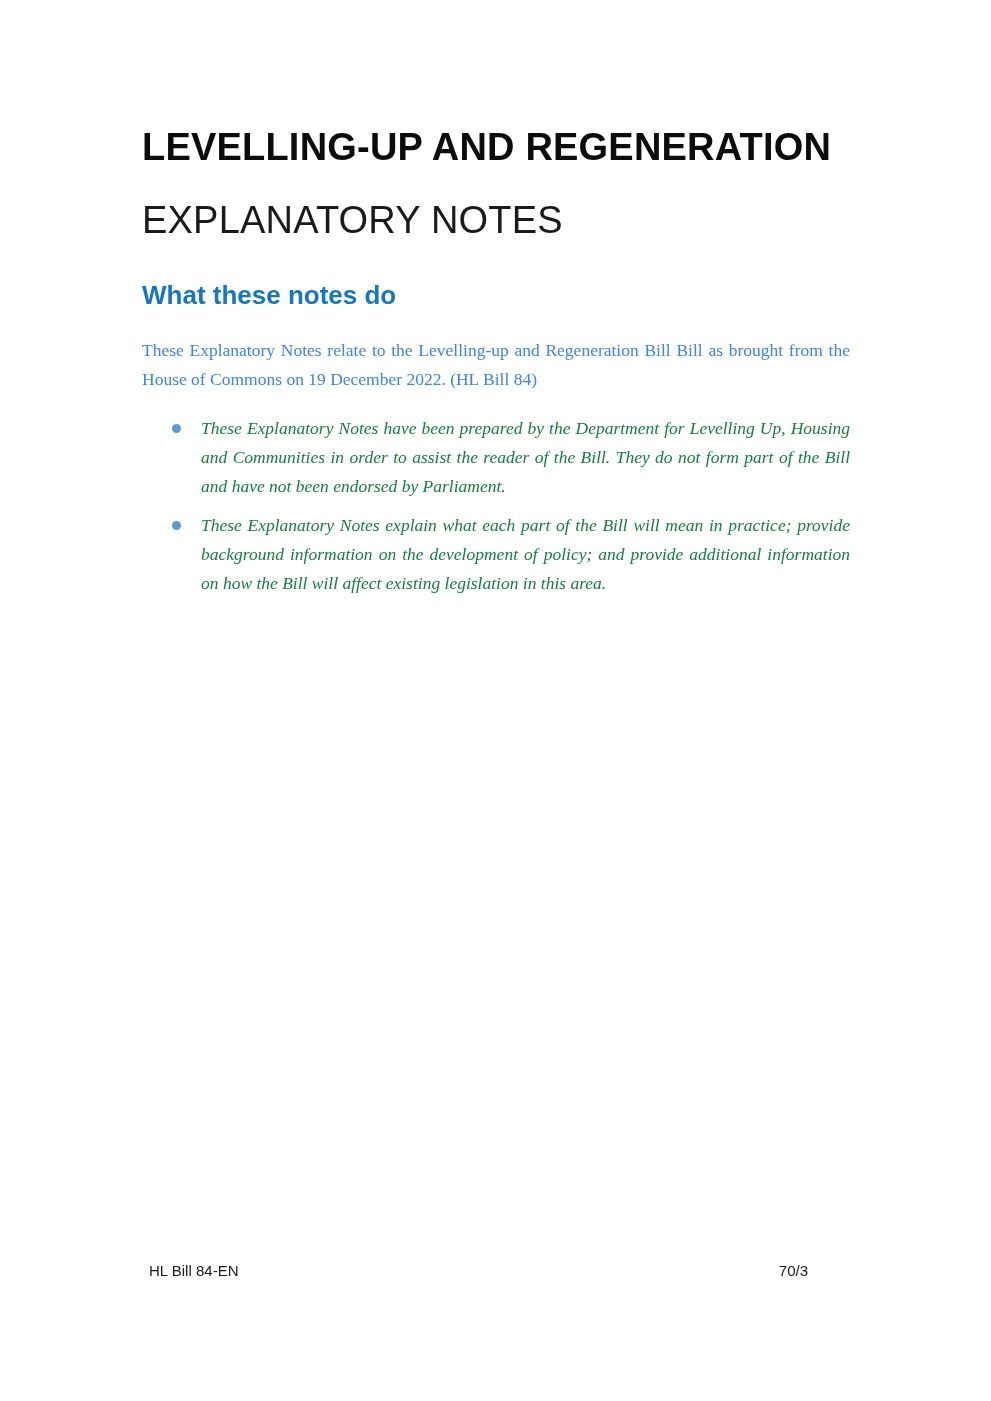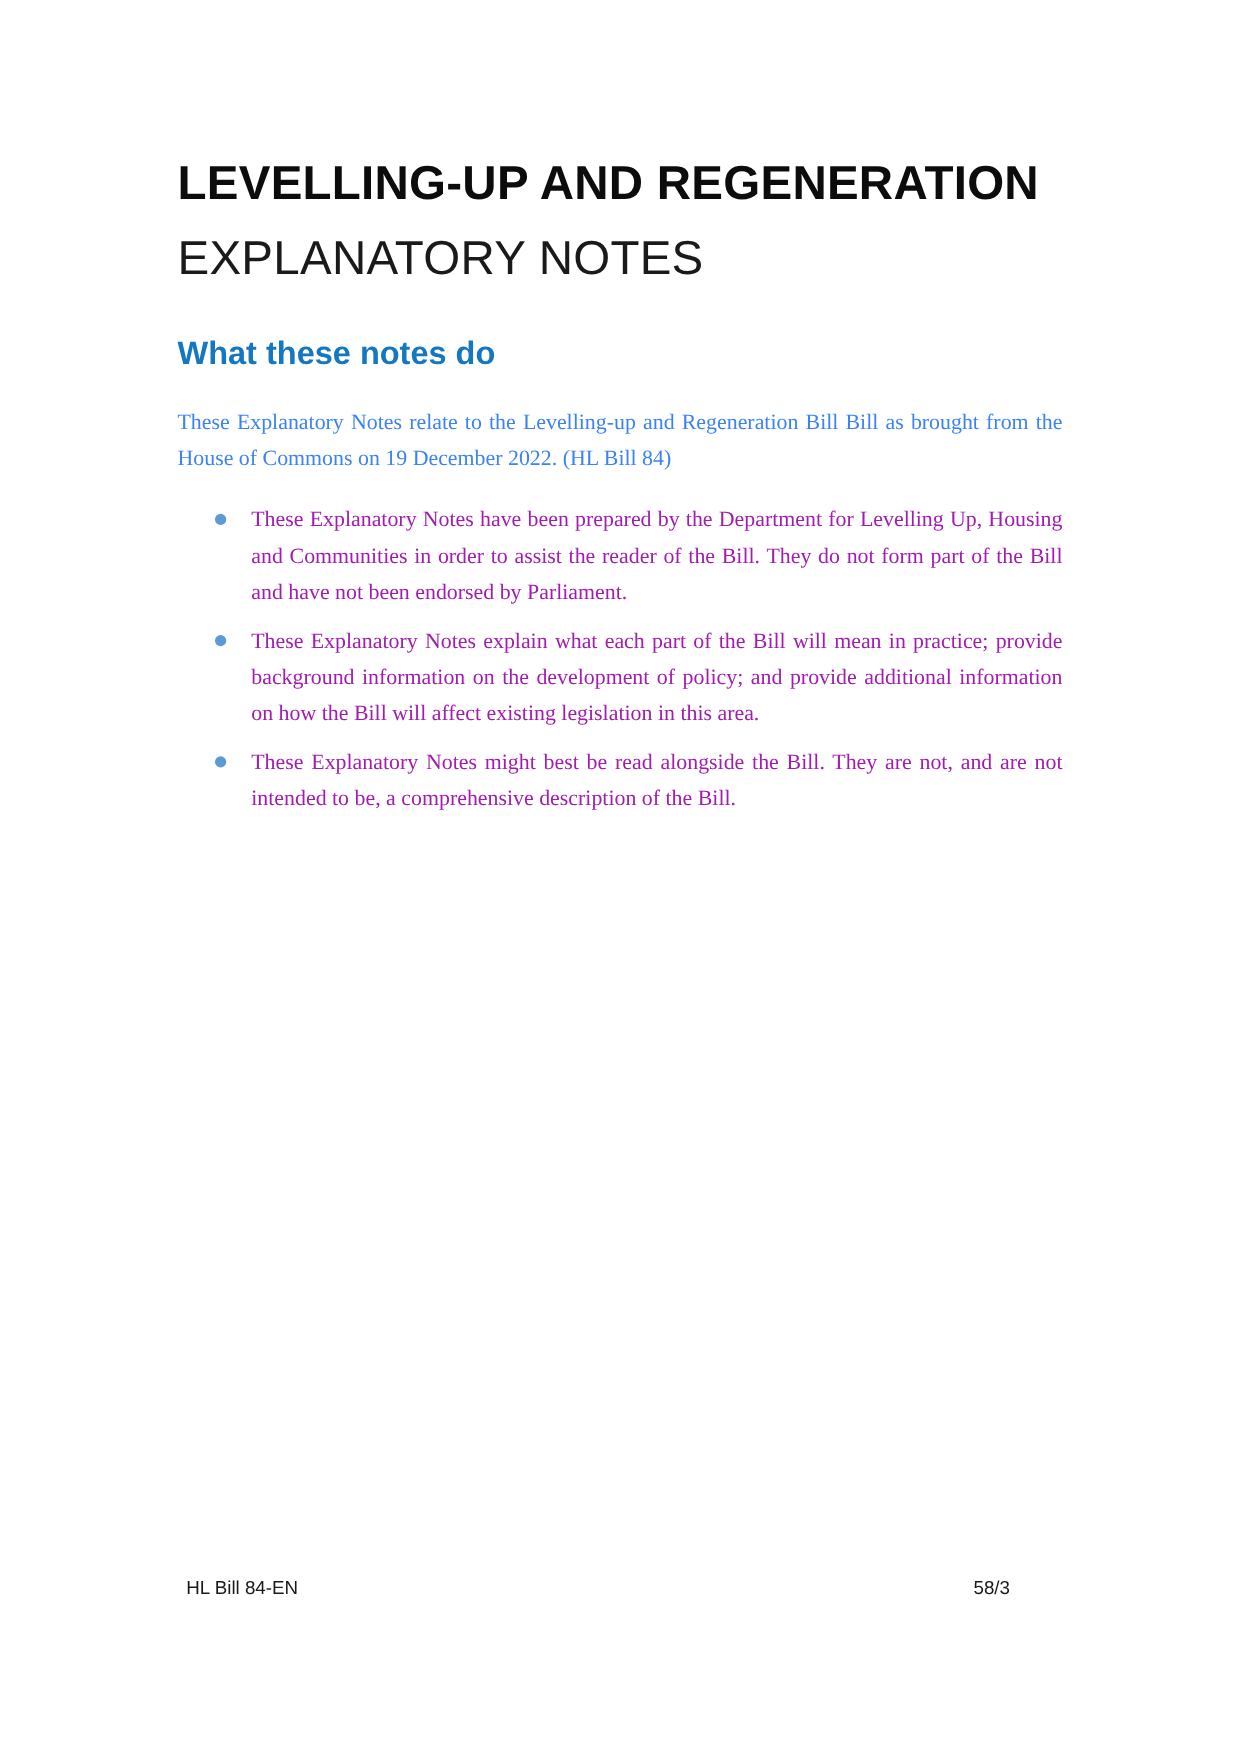--- a/index.html
+++ b/index.html
@@ -25,21 +25,21 @@
       color: #0c0c0c;
       letter-spacing: 0.2px;
     }
     .doc-title span { display: block; }
     .doc-subtitle {
       font-family: "Liberation Sans", sans-serif;
       font-weight: 400;
       font-size: 38px;
       line-height: 48px;
       color: #1a1a1a;
-      margin-top: 11px;
+      margin-top: 24px;
       letter-spacing: 0.2px;
     }
     .section-heading {
       font-family: "Liberation Sans", sans-serif;
       font-weight: 700;
       font-size: 26px;
       line-height: 34px;
       color: #1577c0;
       margin-top: 34px;
     }
@@ -54,21 +54,22 @@
       list-style: none;
       margin-top: 20px;
     }
     .bullet-item {
       position: relative;
       padding-left: 59px;
       margin-bottom: 10px;
       font-size: 17.5px;
       line-height: 29px;
       text-align: justify;
-      color: #a21caf;
+      color: #15803d;
+      font-style: italic;
     }
     .bullet-dot {
       position: absolute;
       left: 30px;
       top: 10px;
       width: 9px;
       height: 9px;
       border-radius: 50%;
       background: #5b9bd5;
     }
@@ -104,25 +105,21 @@
 
     <ul class="bullet-list">
       <li class="bullet-item">
         <span class="bullet-dot"></span>
         <span>These Explanatory Notes have been prepared by the Department for Levelling Up, Housing and Communities in order to assist the reader of the Bill. They do not form part of the Bill and have not been endorsed by Parliament.</span>
       </li>
       <li class="bullet-item">
         <span class="bullet-dot"></span>
         <span>These Explanatory Notes explain what each part of the Bill will mean in practice; provide background information on the development of policy; and provide additional information on how the Bill will affect existing legislation in this area.</span>
       </li>
-      <li class="bullet-item">
-        <span class="bullet-dot"></span>
-        <span>These Explanatory Notes might best be read alongside the Bill. They are not, and are not intended to be, a comprehensive description of the Bill.</span>
-      </li>
     </ul>
 
   </div>
 
   <div class="footer">
     <span>HL Bill 84-EN</span>
-    <span>58/3</span>
+    <span>70/3</span>
   </div>
 </div>
 
 </body></html>

